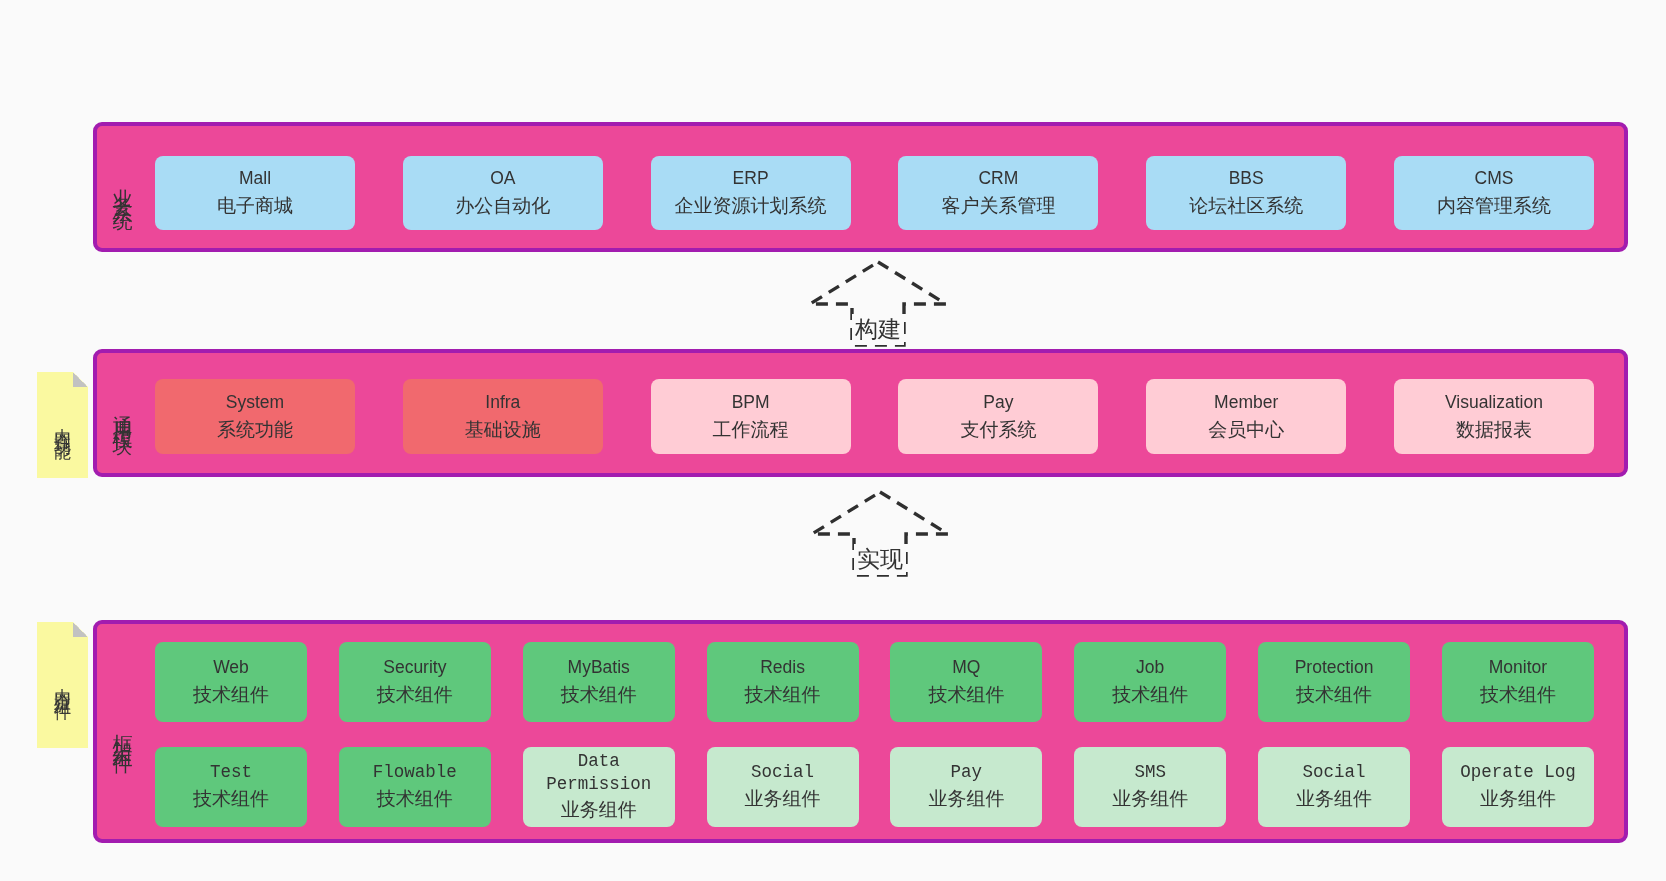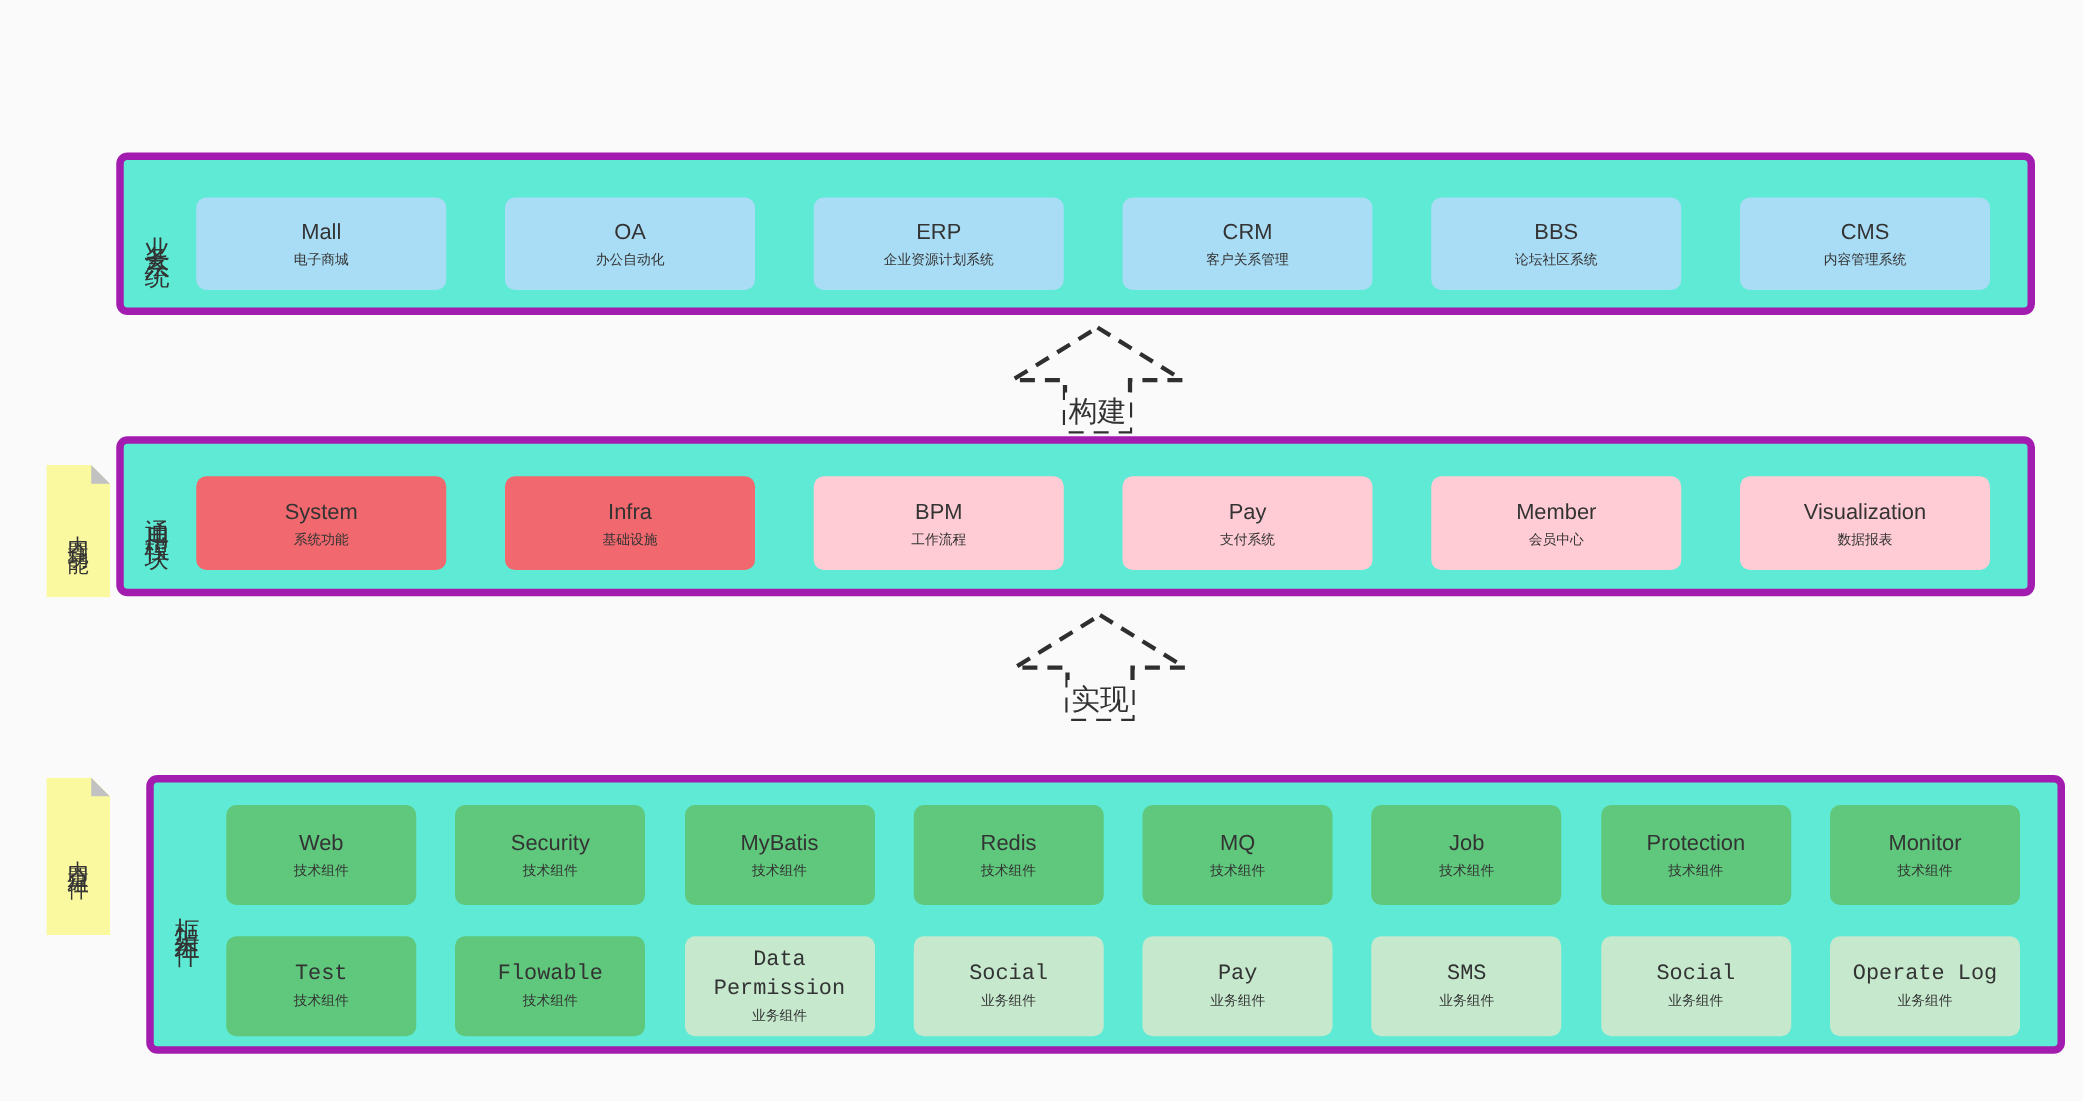--- a/index.html
+++ b/index.html
@@ -8,22 +8,22 @@
     background:#fafafa;
   }
   .page{
     position:relative;
     width:1666px;height:881px;
     background:#fafafa;
     overflow:hidden;
   }
   .panel{
     position:absolute;
-    background:#5eead4;
-    border:6px solid #a21caf;
+    background:#ec4899;
+    border:4px solid #a21caf;
     border-radius:9px;
     box-sizing:border-box;
   }
   .v-label{
     position:absolute;
     left:13px;top:50%;
     transform:translateY(-50%);
     writing-mode:vertical-rl;
     text-orientation:upright;
     font-size:20px;
@@ -42,21 +42,21 @@
     border-radius:8px;
     display:flex;flex-direction:column;
     align-items:center;justify-content:center;
     text-align:center;
     color:#333;
     padding:4px 6px;
   }
   .row-6 .box{width:200px;}
   .row-8 .box{width:152px;}
   .box-title{font-size:17.5px;line-height:1.3;}
-  .box-sub{font-size:11px;line-height:1.3;margin-top:4px;}
+  .box-sub{font-size:19px;line-height:1.3;margin-top:4px;}
   .blue{background:#a9dcf5;}
   .red{background:#f1696e;text-align:right;}
   .pink{background:#ffccd5;}
   .green{background:#5fc87c;}
   .lgreen{background:#c6e9ce;}
   .arrow{
     position:absolute;
     width:160px;height:92px;
   }
   .arrow svg{position:absolute;left:0;top:0;}
@@ -168,21 +168,21 @@
     <span class="note-text">内置功能</span>
   </div>
 
   <div class="arrow" style="left:800px;top:487px;">
     <svg width="160" height="92" viewBox="0 0 160 92">
       <path d="M 80 5 L 148 47 L 106 47 L 106 88 L 54 88 L 54 47 L 12 47 Z" fill="none" stroke="#2f2f2f" stroke-width="3.4" stroke-dasharray="12 8"></path>
     </svg>
     <span class="arrow-label">实现</span>
   </div>
 
-  <section class="panel" style="left:93px;top:620px;width:1535px;height:223px;margin-left:24px;">
+  <section class="panel" style="left:93px;top:620px;width:1535px;height:223px;">
     <div class="v-label">框架组件</div>
     <div class="box-row row-8" style="top:18px;height:80px;">
       <div class="box green">
         <div class="box-title">Web</div>
         <div class="box-sub">技术组件</div>
       </div>
       <div class="box green">
         <div class="box-title">Security</div>
         <div class="box-sub">技术组件</div>
       </div>

